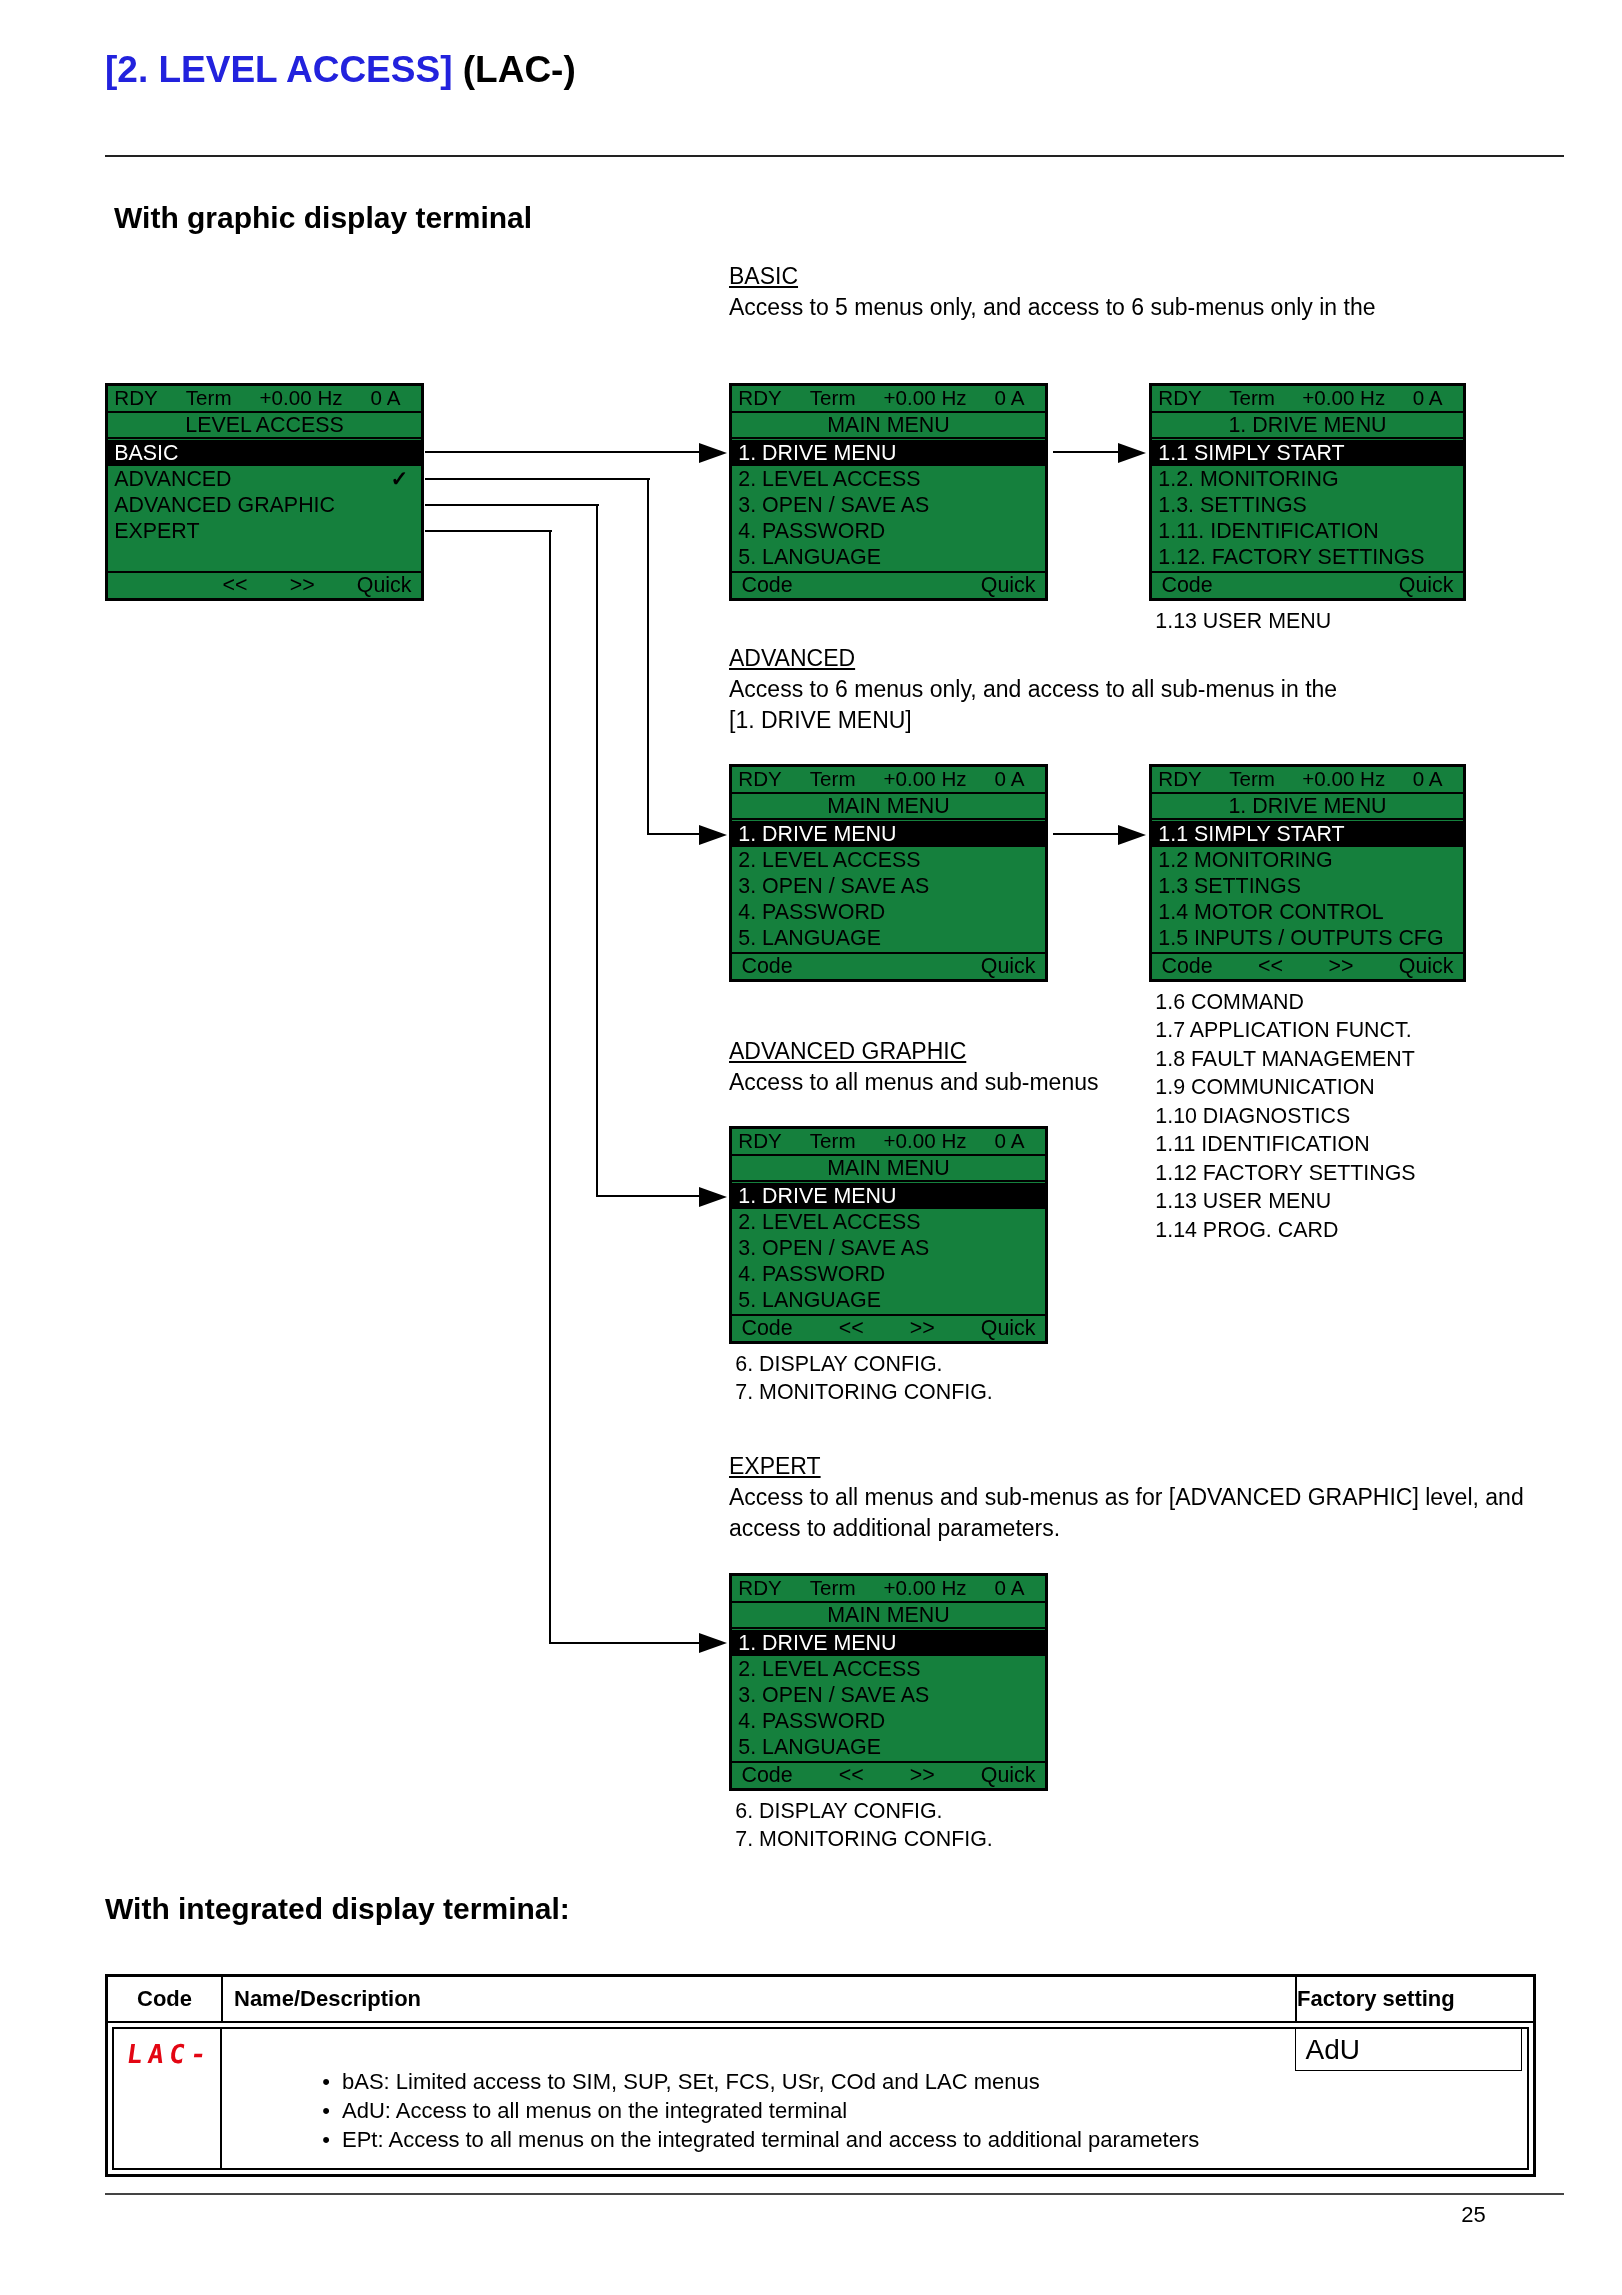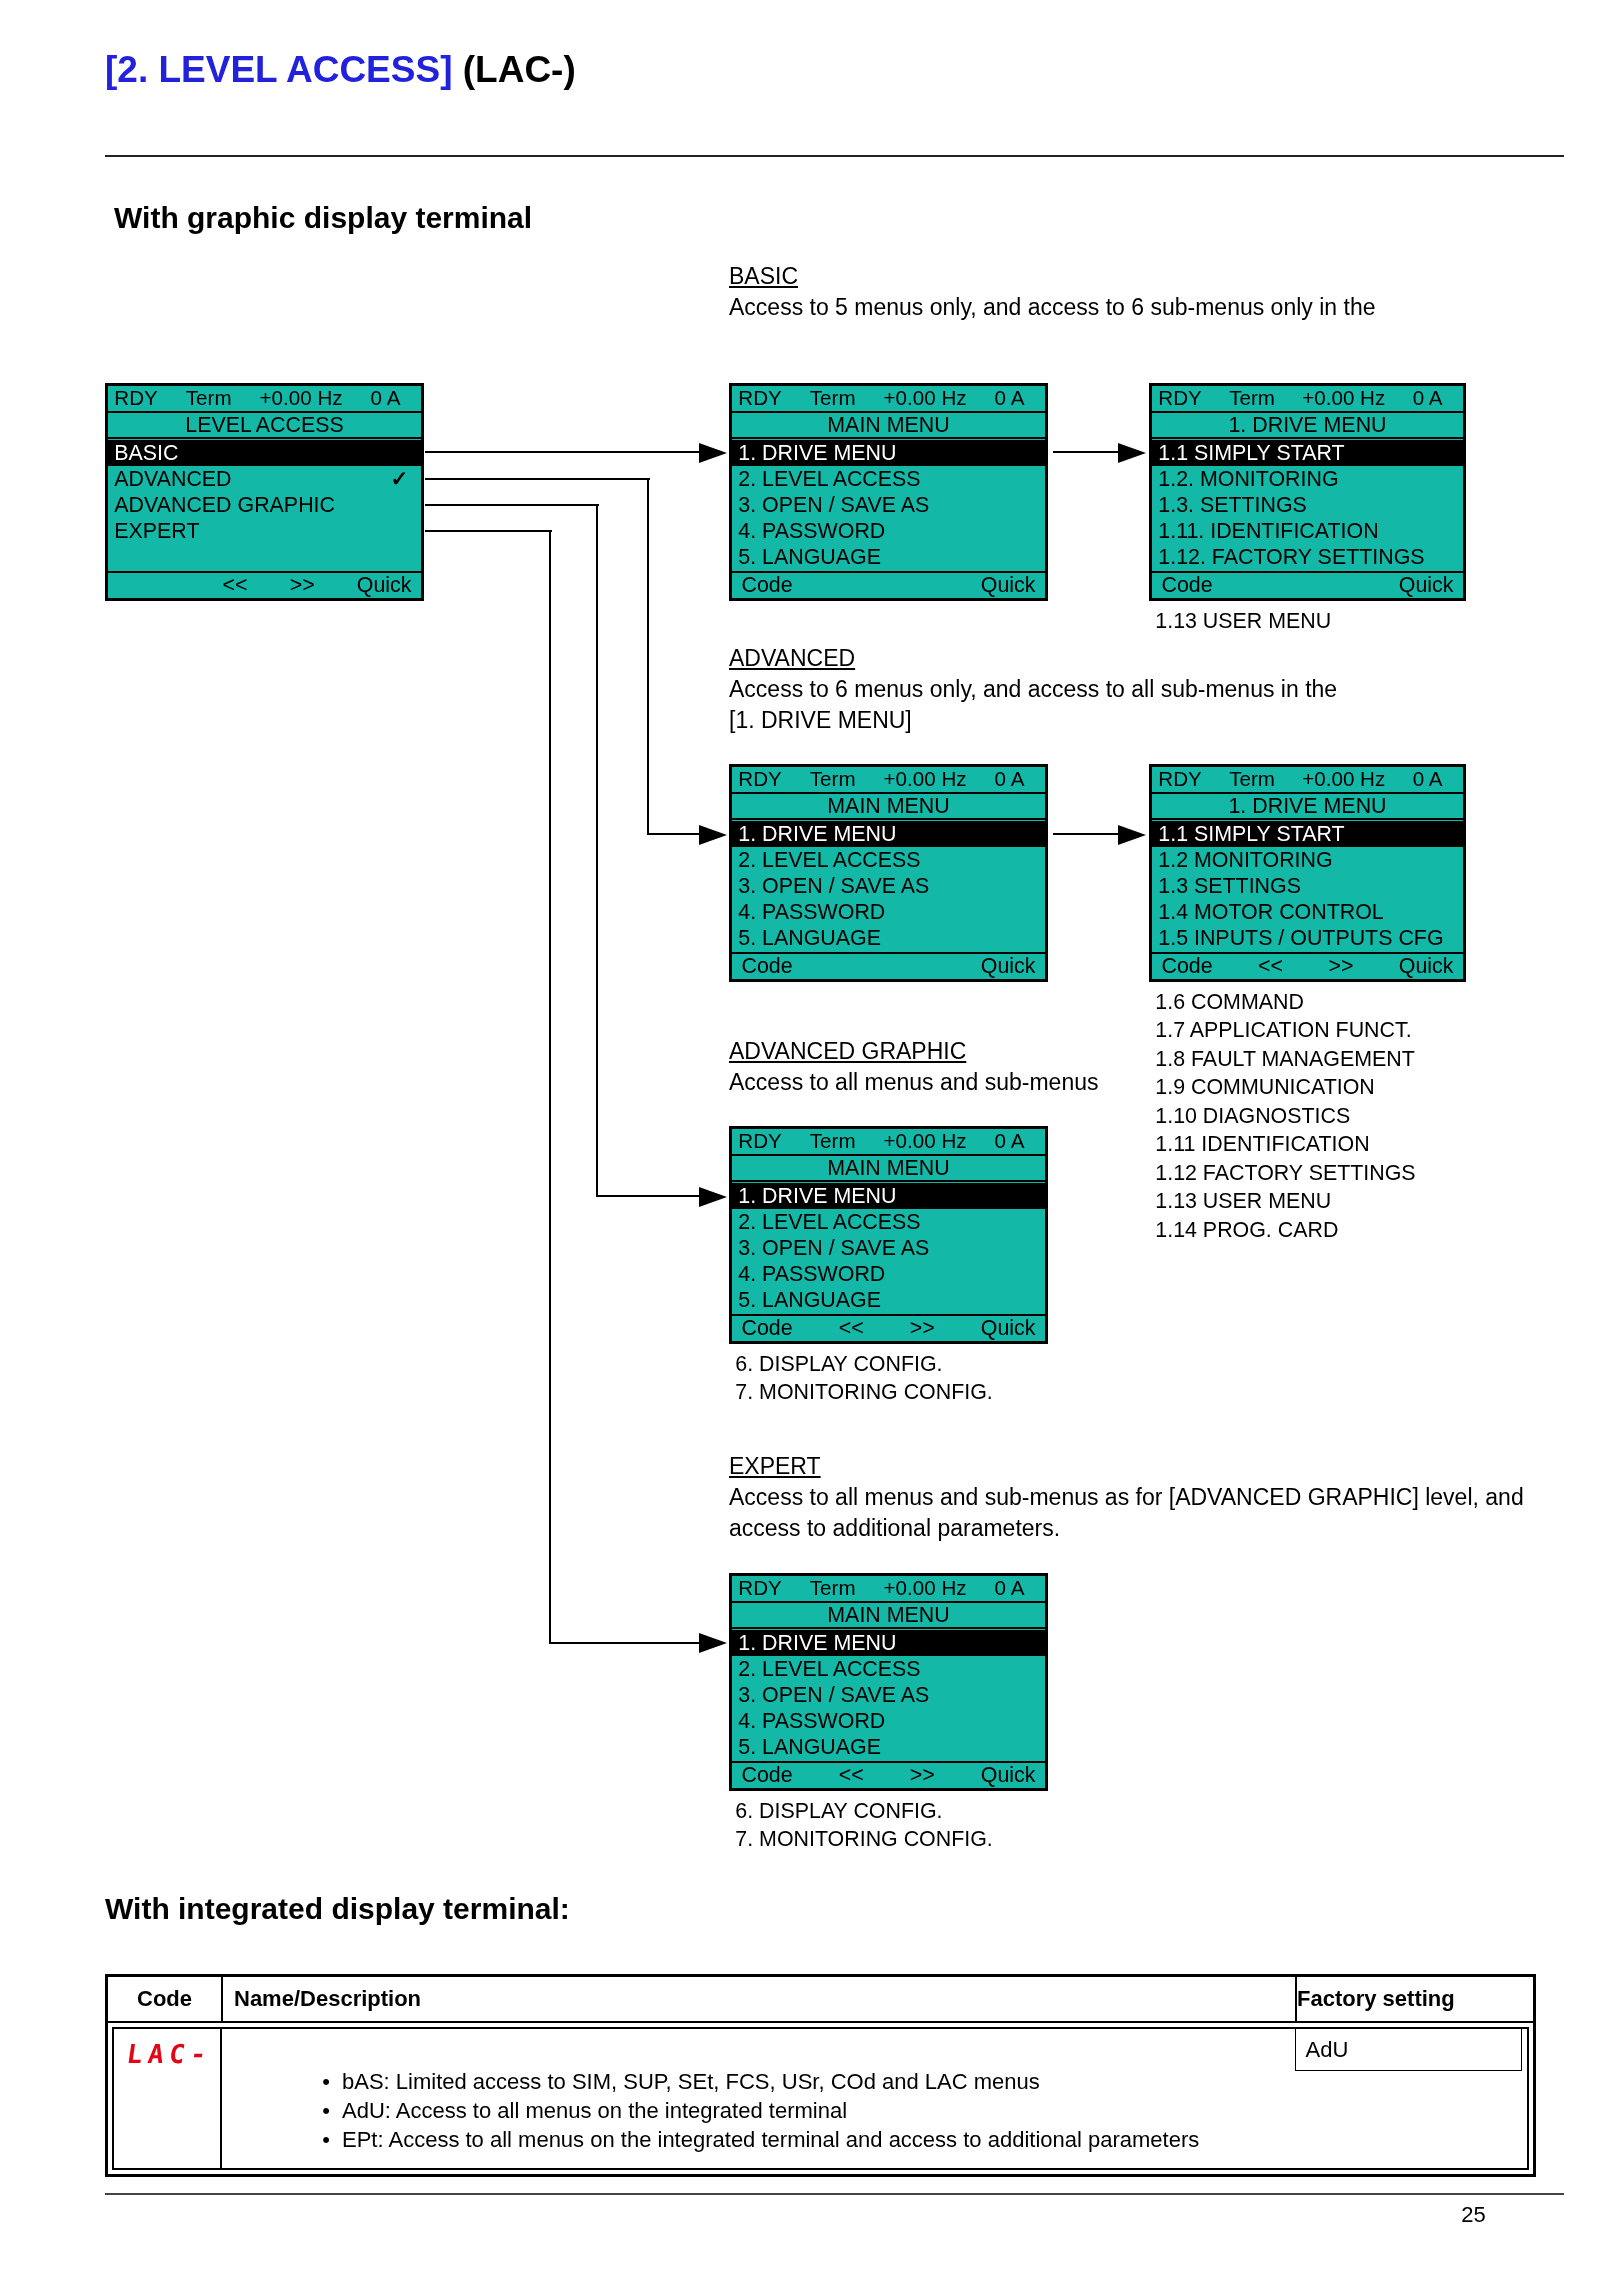--- a/index.html
+++ b/index.html
@@ -9,21 +9,21 @@
   
   .doc-title{position:absolute;left:105px;top:49px;font-size:37px;font-weight:bold;letter-spacing:0px;}
   .rule{position:absolute;height:2.4px;background:#222;}
   .h2{position:absolute;font-size:30px;font-weight:bold;}
 
   .level-block{position:absolute;font-size:23px;line-height:31px;}
   .level-heading{text-decoration:underline;}
 
   
   .lcd-wrap{position:absolute;width:319px;}
-  .lcd-box{border:3.2px solid #000;background:#14b8a6;}
+  .lcd-box{border:3.2px solid #000;background:#15803d;}
   .lcd-status{display:flex;justify-content:space-between;align-items:center;height:24.6px;
               border-bottom:2.4px solid #000;padding:0 20.6px 0 6.3px;font-size:20.6px;}
   .lcd-title{height:24.6px;line-height:24.6px;border-bottom:2.4px solid #000;text-align:center;font-size:21.4px;}
   .lcd-items{height:131px;overflow:hidden;padding-top:0.8px;}
   .lcd-item{height:26px;line-height:26px;padding:0 12.7px 0 6.3px;font-size:21.4px;
             display:flex;justify-content:space-between;white-space:nowrap;}
   .lcd-item.selected{background:#000;color:#fff;}
   .lcd-item .check{font-weight:bold;}
   .lcd-softkeys{height:24.6px;border-top:2.4px solid #000;display:flex;justify-content:space-between;
                 align-items:center;padding:0 9.5px;font-size:21.4px;}
@@ -41,21 +41,21 @@
   .ptable-head{display:flex;height:44px;border-bottom:2.4px solid #000;}
   .th{display:flex;align-items:center;font-size:22px;font-weight:bold;box-sizing:border-box;}
   .th-code{width:115px;border-right:2.4px solid #000;justify-content:center;}
   .th-name{flex:1;padding-left:11px;}
   .th-factory{width:238px;border-left:2.4px solid #000;}
   .ptable-body{position:relative;height:139px;margin:4px;border:2.4px solid #000;}
   .code-cell{position:absolute;left:0;top:0;bottom:0;width:108px;border-right:2.4px solid #000;padding:9.5px 0 0 12.7px;box-sizing:border-box;}
   .seven-seg{font-family:"DejaVu Sans Mono",monospace;font-weight:bold;font-size:26px;
              letter-spacing:5.5px;transform:skewX(-8deg);display:inline-block;}
   .factory-box{position:absolute;left:1181px;top:0px;width:227px;height:42px;border:1.6px solid #000;
-               border-top:none;display:flex;align-items:center;padding-left:9.5px;font-size:22px;box-sizing:border-box;}
+               border-top:none;display:flex;align-items:center;padding-left:9.5px;font-size:28px;box-sizing:border-box;}
   .bullets{position:absolute;left:196px;top:38px;font-size:22px;line-height:29px;}
   .bullet-line{white-space:nowrap;}
   .bullet-line .dot{display:inline-block;width:32px;text-align:center;}
 
   .page-number{position:absolute;left:1410px;top:2202px;width:127px;text-align:center;font-size:22px;}
 </style>
 </head>
 <body>
 
 <div class="page">

